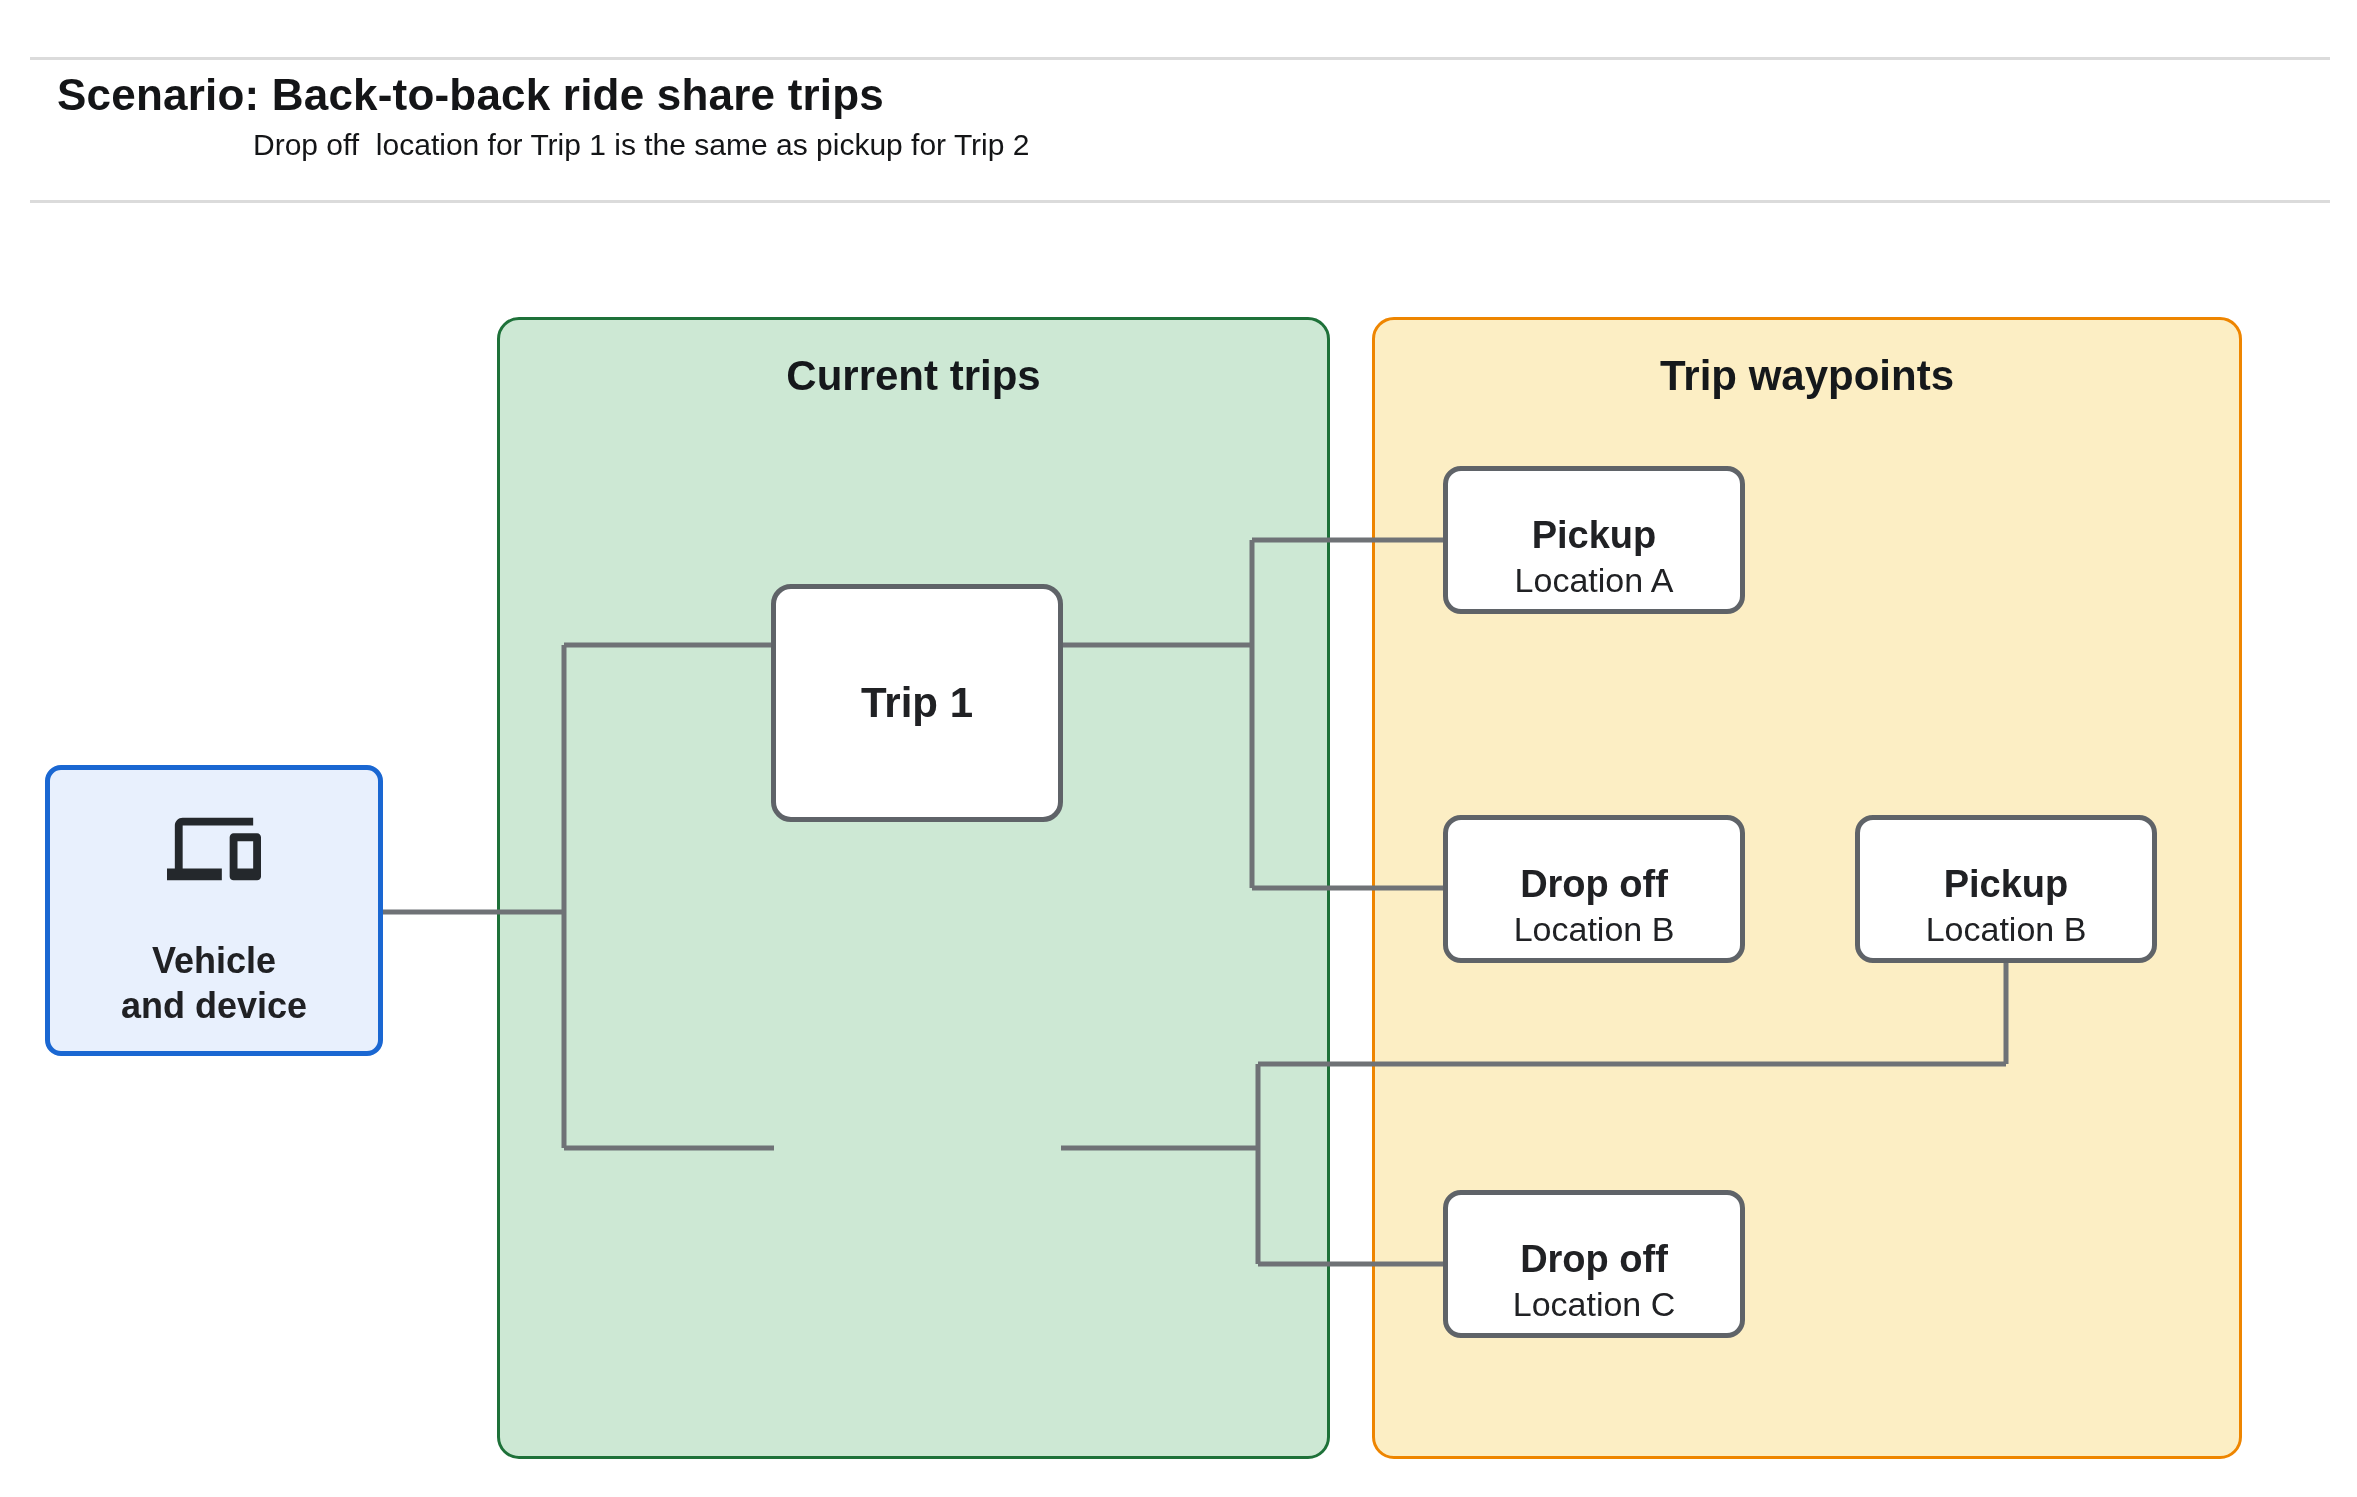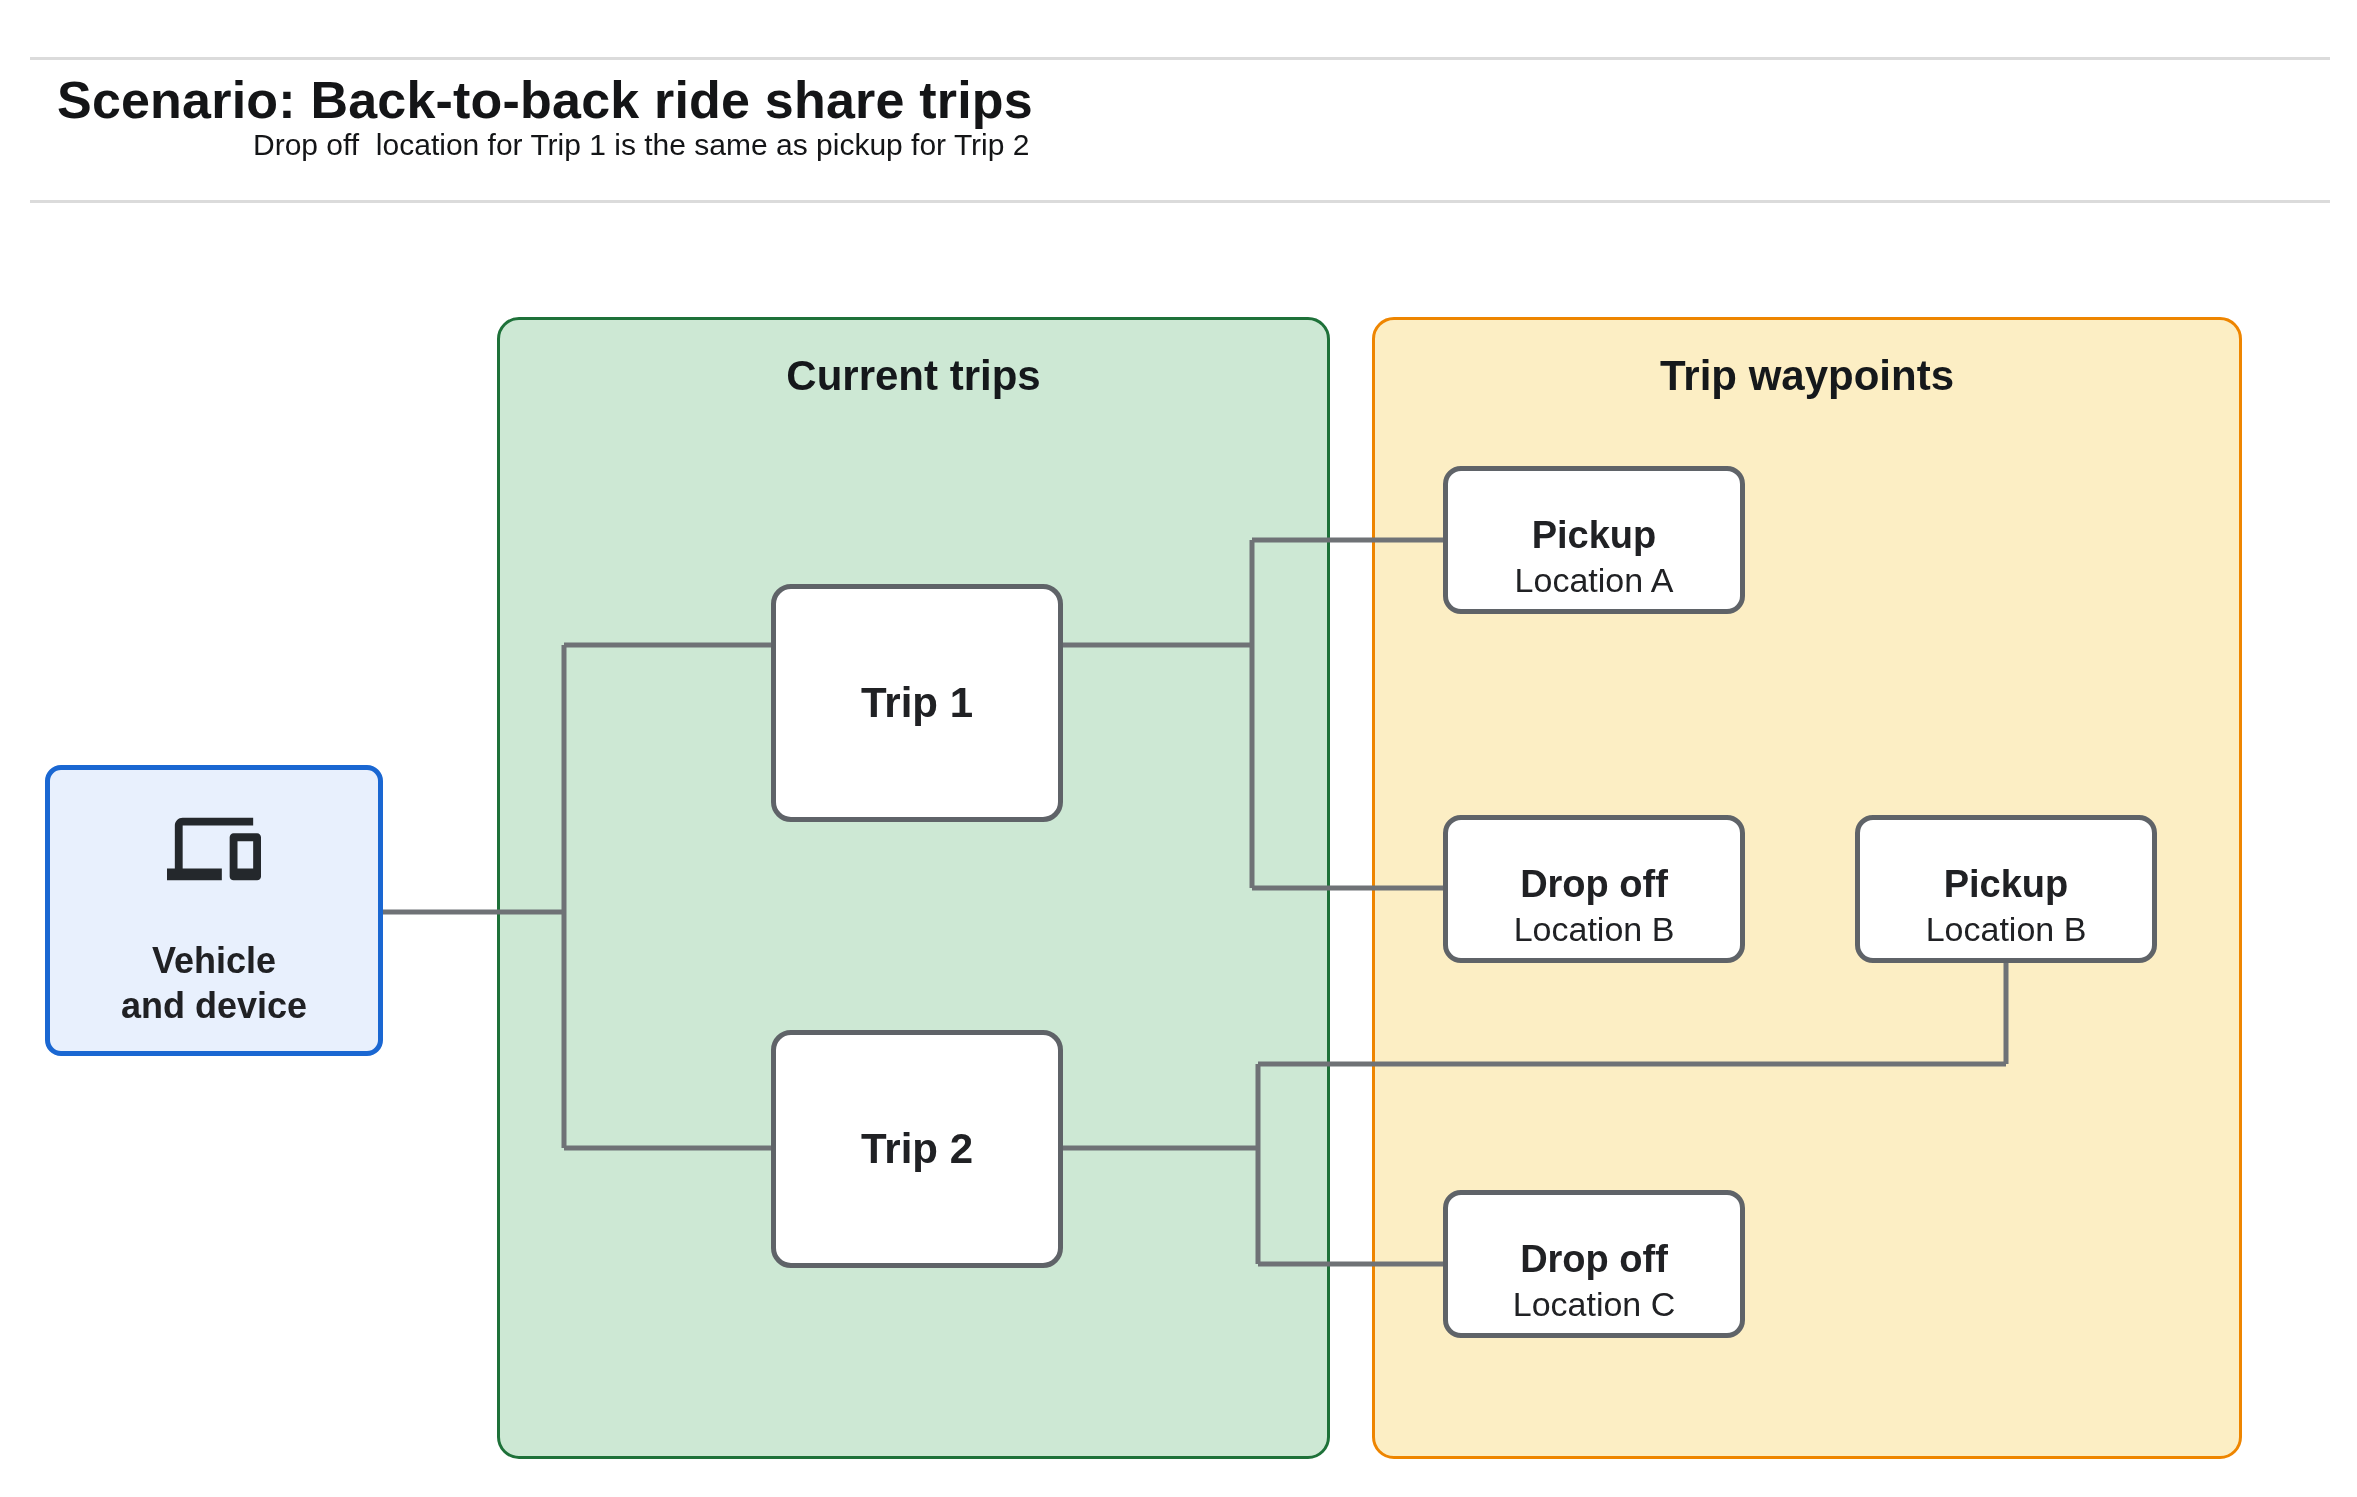--- a/index.html
+++ b/index.html
@@ -9,21 +9,21 @@
     background:#ffffff;
     font-family:"Liberation Sans","DejaVu Sans",sans-serif;
     color:#1c1e21;
     overflow:hidden;
   }
   .divider{position:absolute;left:30px;width:2300px;height:3px;background:#dbdbdb;}
   #divider-top{top:57px;}
   #divider-bottom{top:200px;}
   #page-title{
     position:absolute;left:57px;top:70px;
-    font-size:52px;font-weight:700;color:#141517;letter-spacing:0.2px;
+    font-size:44px;font-weight:700;color:#141517;letter-spacing:0.2px;
   }
   #page-subtitle{
     position:absolute;left:253px;top:128px;
     font-size:30px;font-weight:400;color:#141517;
     white-space:pre-wrap;
   }
   .panel{
     position:absolute;top:317px;height:1142px;
     border-radius:22px;box-sizing:border-box;z-index:1;
   }
@@ -107,23 +107,20 @@
     <div id="vehicle-label">
       <div>Vehicle</div>
       <div>and device</div>
     </div>
   </div>
 
   <div id="trip-1" class="node trip-node">
     <div class="trip-label">Trip 1</div>
   </div>
 
-  <div id="trip-2" class="node trip-node">
-    <div class="trip-label">Trip 2</div>
-  </div>
 
   <div id="waypoint-pickup-a" class="node waypoint-node">
     <div class="waypoint-type">Pickup</div>
     <div class="waypoint-location">Location A</div>
   </div>
 
   <div id="waypoint-dropoff-b" class="node waypoint-node">
     <div class="waypoint-type">Drop off</div>
     <div class="waypoint-location">Location B</div>
   </div>

